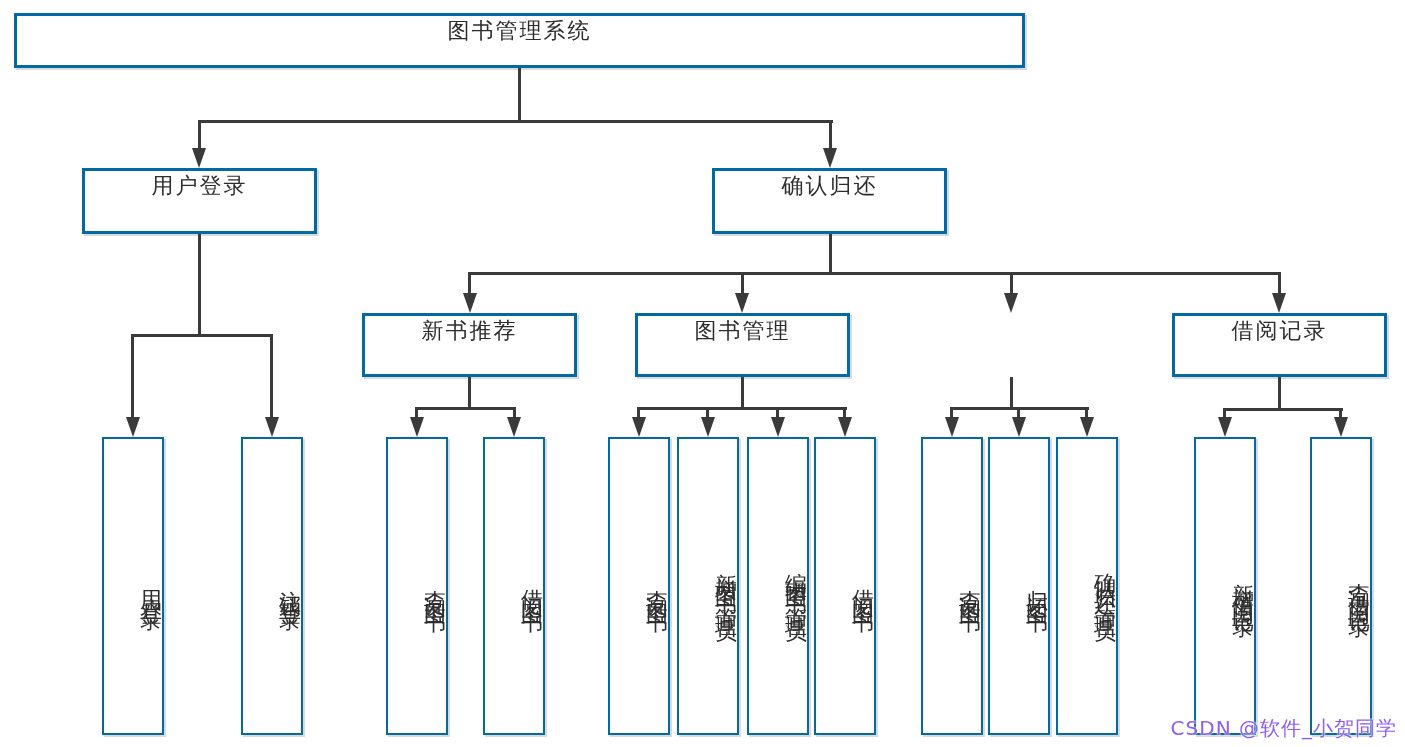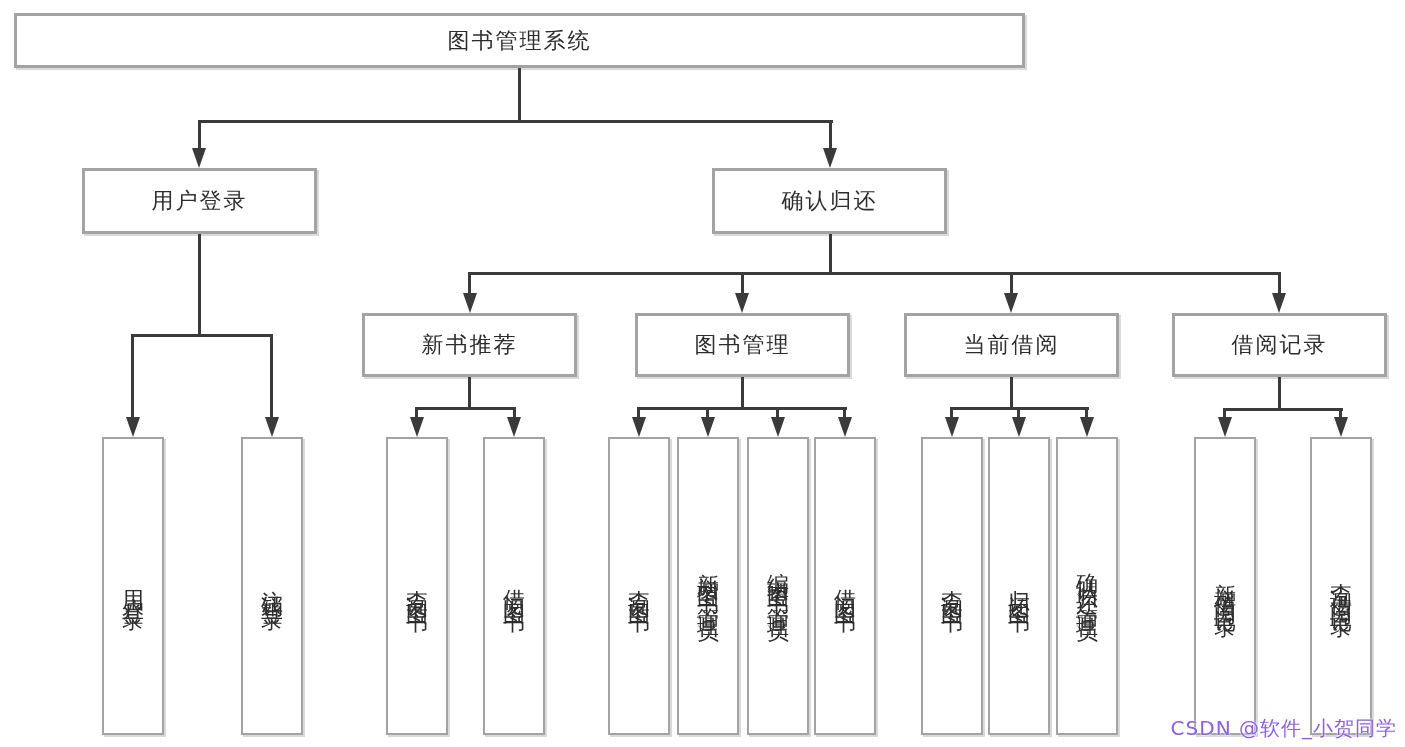--- a/index.html
+++ b/index.html
@@ -2,22 +2,22 @@
 <html><head>
 <meta charset="utf-8">
 <style>
   html,body { margin:0; padding:0; background:#ffffff; }
   .canvas {
     position:relative; width:1405px; height:747px; background:#ffffff;
     font-family:"DejaVu Sans","Liberation Sans",sans-serif; color:#2d2d2d; overflow:hidden;
   }
   .box {
     position:absolute; box-sizing:border-box; background:#ffffff;
-    border:3px solid #a3a3a3; box-shadow:2px 2px 0 rgba(150,150,150,0.35);
-    display:flex; align-items:center; justify-content:center;
+    border:3px solid #0369a1; box-shadow:2px 2px 0 rgba(150,150,150,0.35);
+    display:flex; align-items:flex-start; justify-content:center;
   }
   .box .h-label { font-size:22px; letter-spacing:2px; white-space:nowrap; }
   .leaf {
     border-width:2px;
     writing-mode:vertical-rl; text-orientation:mixed;
   }
   .leaf .v-label { font-size:22px; letter-spacing:7px; line-height:1; }
   .line { position:absolute; background:#3a3a3a; }
   .arrow-head {
     position:absolute; width:0; height:0;
@@ -44,23 +44,20 @@
   </div>
   <div class="box" style="left:712px;top:168px;width:235px;height:66px;">
     <span class="h-label">确认归还</span>
   </div>
 
   <div class="box" style="left:362px;top:313px;width:215px;height:64px;">
     <span class="h-label">新书推荐</span>
   </div>
   <div class="box" style="left:635px;top:313px;width:215px;height:64px;">
     <span class="h-label">图书管理</span>
-  </div>
-  <div class="box" style="left:904px;top:313px;width:215px;height:64px;">
-    <span class="h-label">当前借阅</span>
   </div>
   <div class="box" style="left:1172px;top:313px;width:215px;height:64px;">
     <span class="h-label">借阅记录</span>
   </div>
 
   <div class="box leaf" style="left:102px;top:437px;width:62px;height:298px;">
     <span class="v-label">用户登录</span>
   </div>
   <div class="box leaf" style="left:241px;top:437px;width:62px;height:298px;">
     <span class="v-label">注销登录</span>

